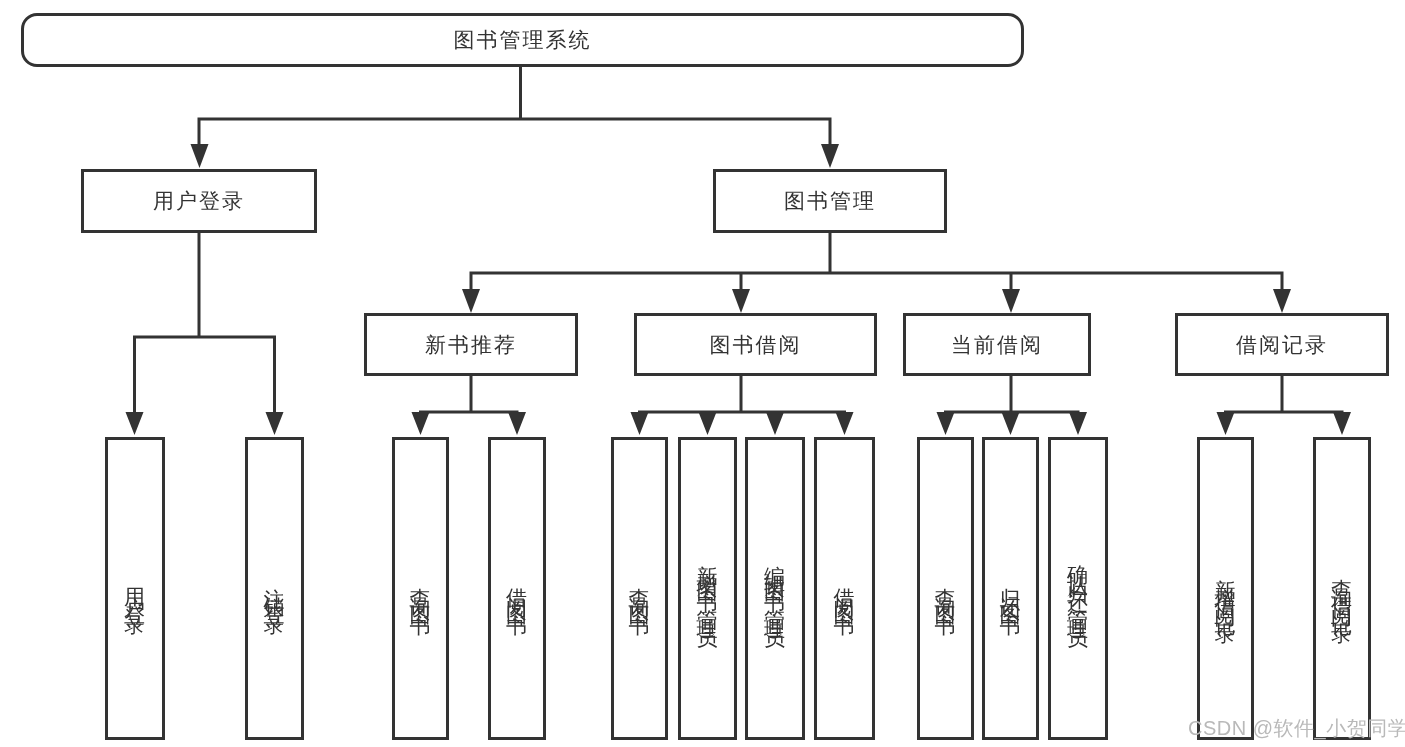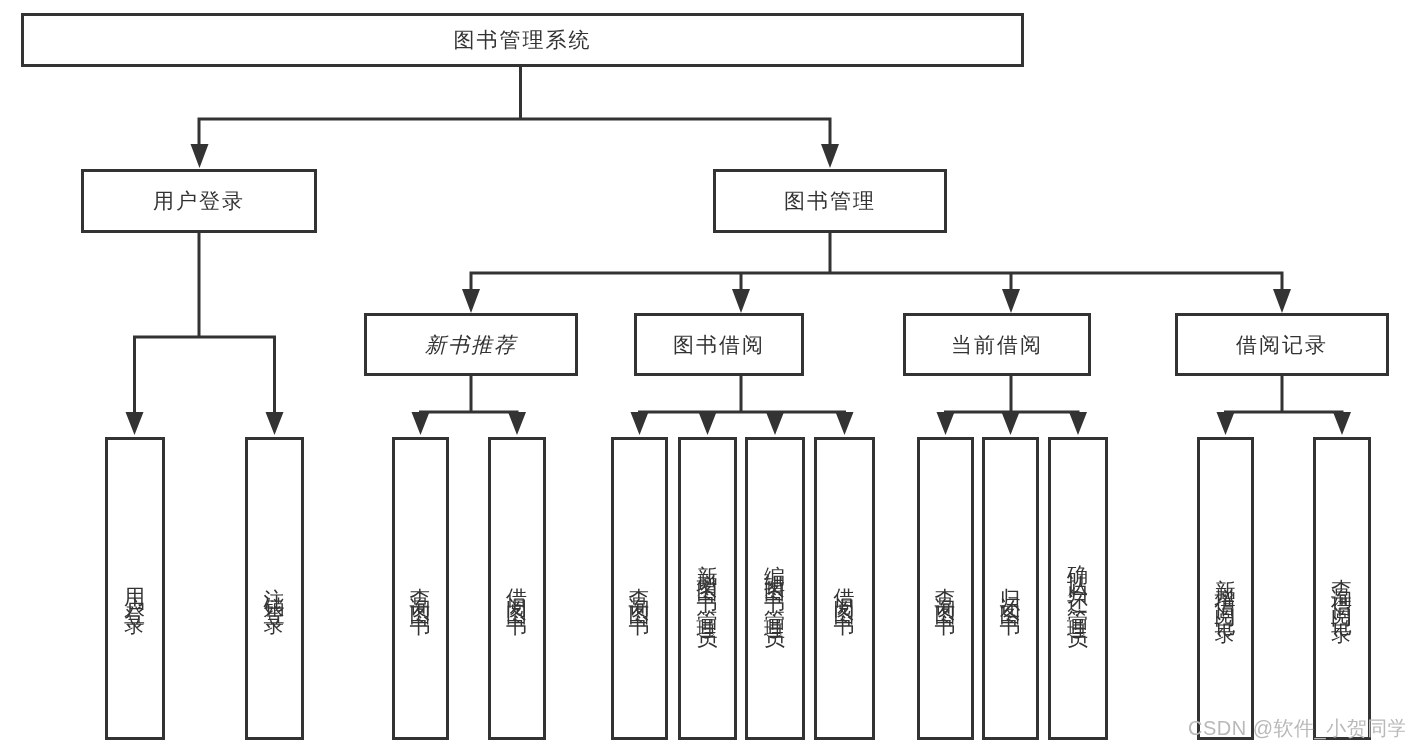--- a/index.html
+++ b/index.html
@@ -20,21 +20,21 @@
   .box{
     position:absolute;box-sizing:border-box;background:var(--bg);
     border:3px solid var(--line);
     display:flex;align-items:center;justify-content:center;
     color:var(--text);
   }
   .box .lbl{
     font-size:21px;letter-spacing:2px;color:var(--text);white-space:nowrap;
   }
   .box.h{height:64px;}
-  .box.l1{left:21px;top:13px;width:1003px;height:54px;}
+  .box.l1{left:21px;top:13px;width:1003px;height:54px;border-radius:16px;}
   .box.l3{top:313px;height:63px;}
   .box.v{top:437px;height:303px;}
   .box.v .lbl{
     writing-mode:vertical-rl;text-orientation:mixed;
     font-size:21px;letter-spacing:9px;line-height:1;white-space:nowrap;
   }
   .watermark{
     position:absolute;left:1188px;top:715px;
     font-size:20px;color:var(--wm);letter-spacing:0.5px;white-space:nowrap;
     z-index:5;
@@ -95,24 +95,24 @@
     <span class="lbl">图书管理系统</span>
   </div>
 
   <div class="box h" style="left:81px;top:169px;width:236px;">
     <span class="lbl">用户登录</span>
   </div>
   <div class="box h" style="left:713px;top:169px;width:234px;">
     <span class="lbl">图书管理</span>
   </div>
 
-  <div class="box l3" style="left:364px;width:214px;font-style:italic;">
+  <div class="box l3" style="left:364px;width:214px;">
     <span class="lbl">新书推荐</span>
   </div>
-  <div class="box l3" style="left:634px;width:170px;justify-content:center;">
+  <div class="box l3" style="left:634px;width:243px;justify-content:center;">
     <span class="lbl">图书借阅</span>
   </div>
   <div class="box l3" style="left:903px;width:188px;">
     <span class="lbl">当前借阅</span>
   </div>
   <div class="box l3" style="left:1175px;width:214px;">
     <span class="lbl">借阅记录</span>
   </div>
 
   <div class="box v" style="left:105px;width:60px;">

